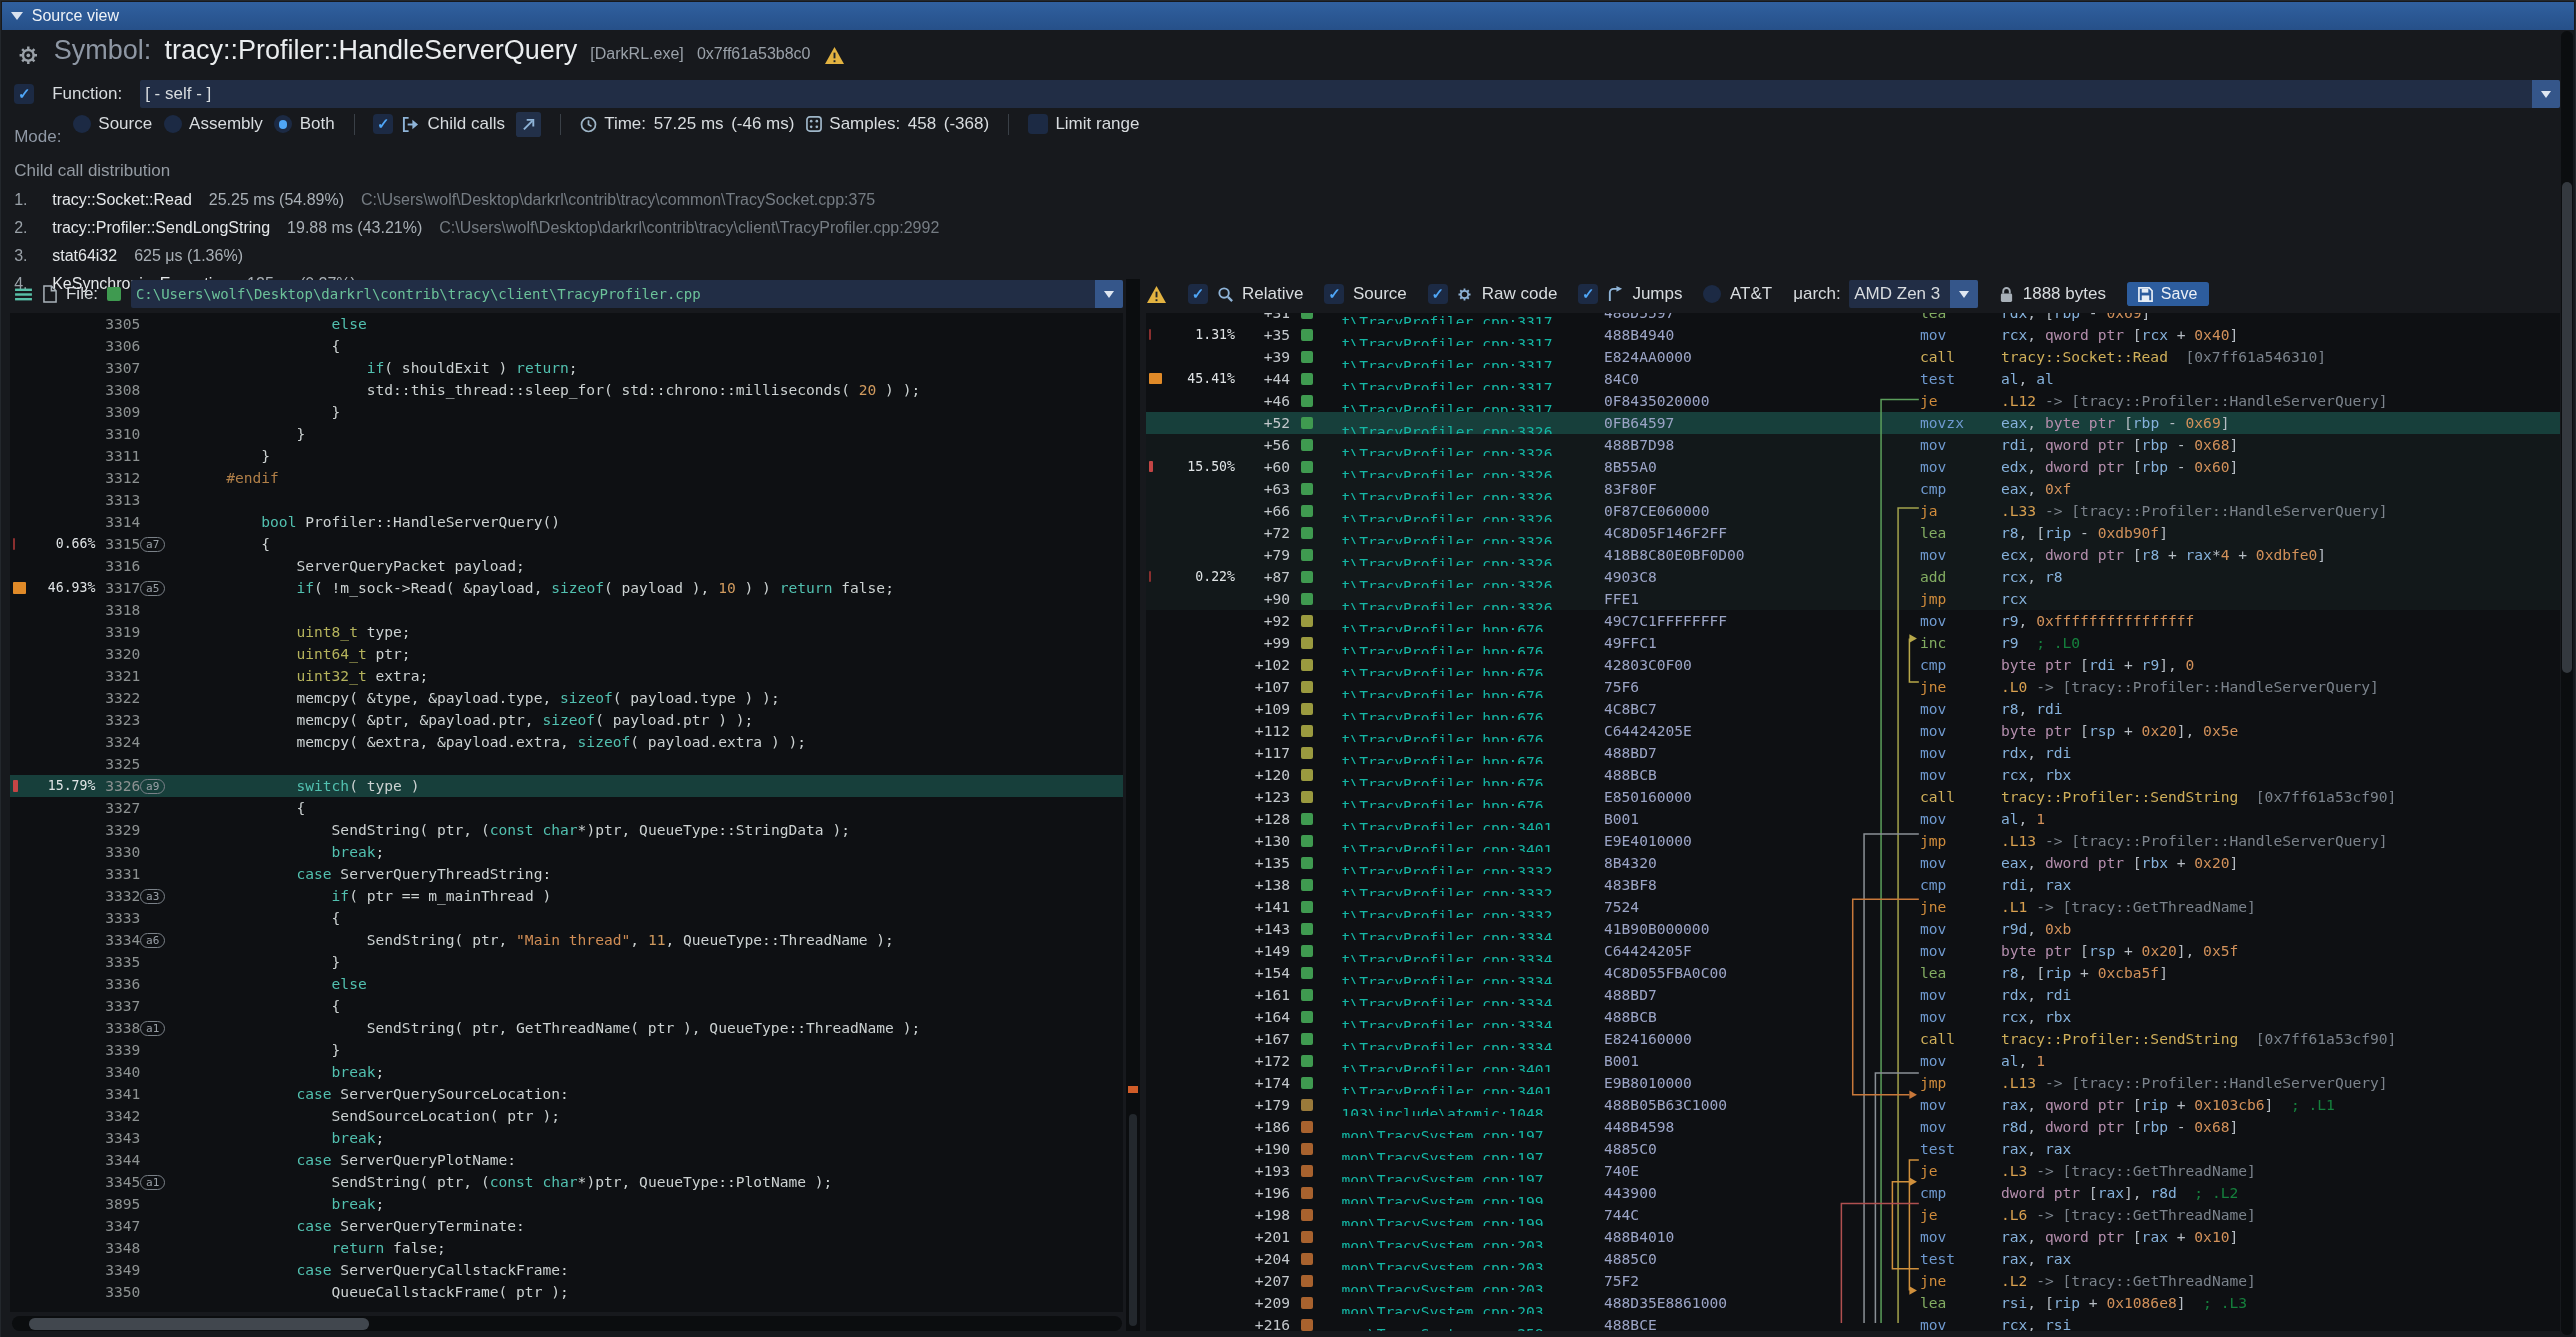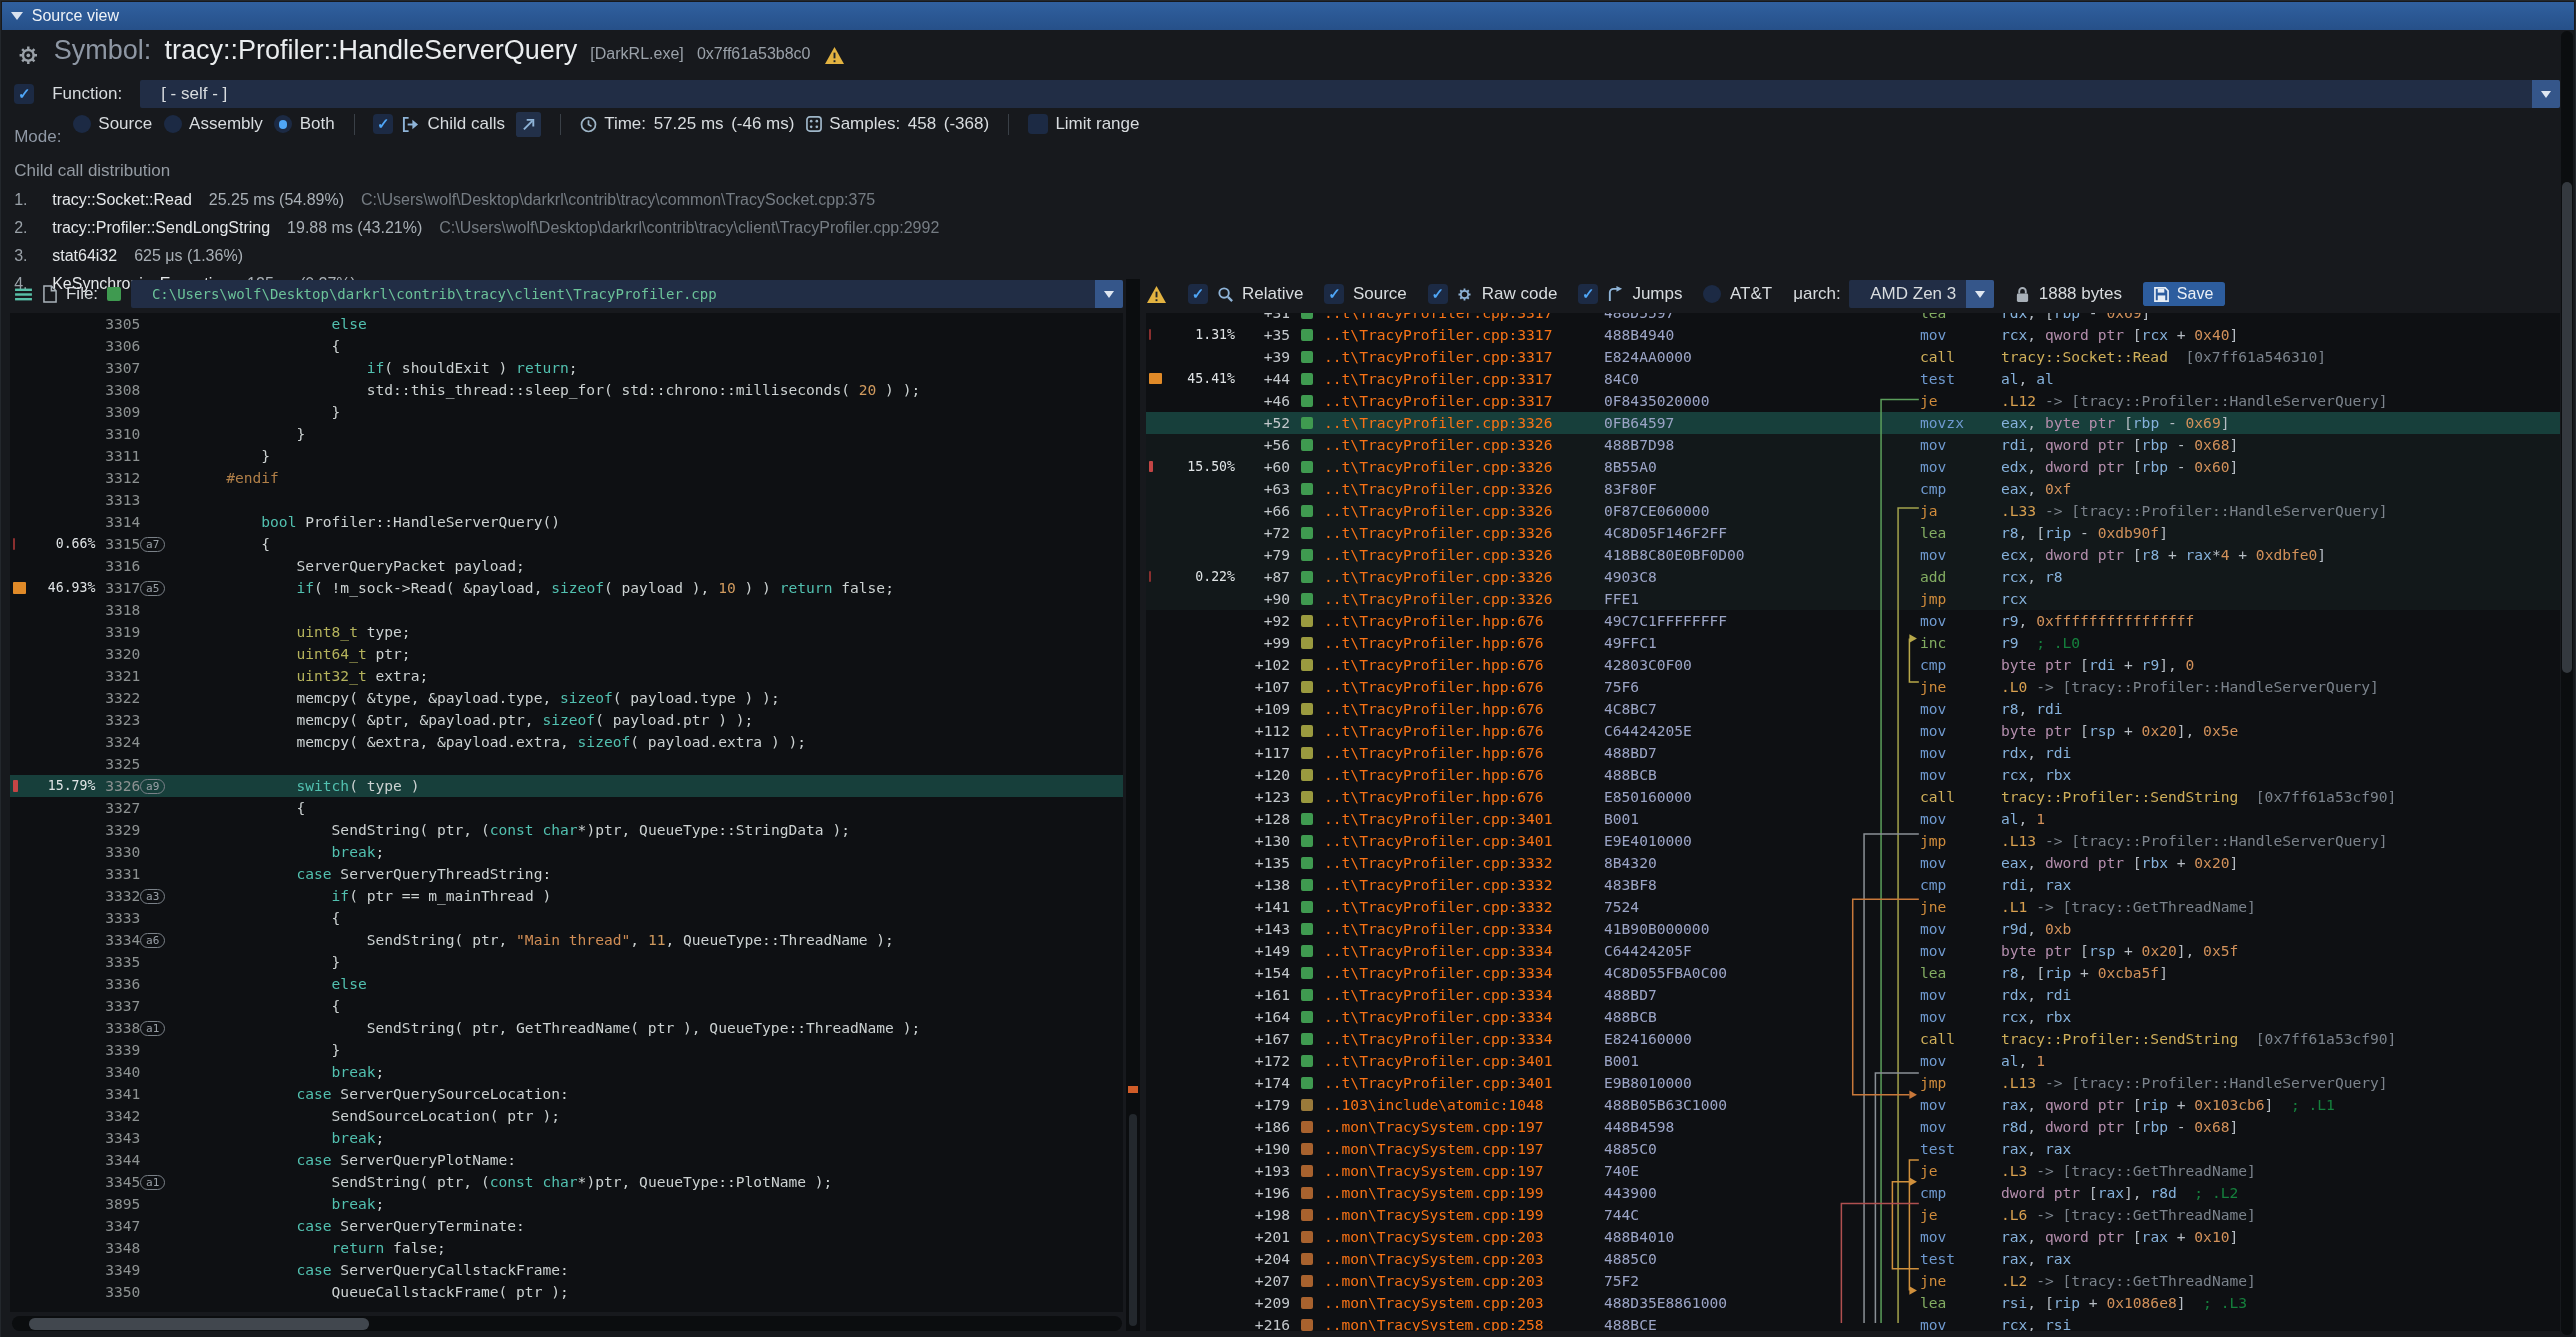--- a/index.html
+++ b/index.html
@@ -12,21 +12,21 @@
 
 
 .symbol-row{position:absolute;left:15px;top:34px;height:40px;display:flex;align-items:baseline;gap:13.2px;}
 .symbol-row .selfcenter{align-self:center;}
 .symbol-label{font-size:27px;color:#8e97a4;}
 .symbol-name{font-size:27px;color:#eaedef;}
 .symbol-module,.symbol-addr{font-size:16px;color:#9aa1a9;}
 
 
 .function-row{position:absolute;left:13.2px;top:79px;right:15px;height:28px;display:flex;align-items:center;gap:18px;font-size:17px;}
-.combo{height:28px;background:#212d45;display:flex;align-items:center;position:relative;padding:0 38px 0 21px;border-radius:1.9px;}
+.combo{height:28px;background:#212d45;display:flex;align-items:center;position:relative;padding:0 38px 0 5px;border-radius:1.9px;}
 .combo .arrowbtn{position:absolute;right:0;top:0;width:28px;height:100%;background:#35568a;border-radius:0 1.9px 1.9px 0;display:flex;align-items:center;justify-content:center;}
 .combo .arrowbtn::after{content:"";border-left:5.7px solid transparent;border-right:5.7px solid transparent;border-top:7.6px solid #dfe7f2;}
 .function-combo{flex:1;}
 
 
 .cb{width:20px;height:20px;background:#1c2a44;border-radius:3.8px;display:inline-flex;align-items:center;justify-content:center;flex:none;}
 .cb.on::after{content:"✓";color:#4fa6f7;font-size:15px;font-weight:bold;}
 .radio{width:18px;height:18px;border-radius:50%;background:#1c2a44;display:inline-flex;align-items:center;justify-content:center;flex:none;}
 .radio.on::after{content:"";width:8.5px;height:8.5px;border-radius:50%;background:#4fa6f7;}
 
@@ -77,21 +77,21 @@
 .asm-rows{position:relative;top:-11.3px;}
 .arow{display:flex;height:22px;line-height:22px;font-family:"DejaVu Sans Mono",monospace;font-size:14.6px;white-space:pre;}
 .arow span{flex:none;}
 .arow.hl{background:#173f3b;}
 .arow.tint{background:rgba(70,140,125,0.07);}
 .abar{width:30px;display:flex;align-items:center;padding-left:2.8px;}
 .apct{width:59px;text-align:right;color:#e0e4e6;font-size:13.2px;}
 .aoff{width:55px;text-align:right;color:#c3c8cc;}
 .aico{width:34px;display:flex;align-items:center;justify-content:center;}
 .aico i{width:12.3px;height:12.3px;border-radius:1.9px;display:block;}
-.asrc{width:280px;color:#f97316;overflow:hidden;}
+.asrc{width:280px;color:#14b8a6;overflow:hidden;margin-top:9px;}
 .abytes{width:225px;color:#9ba4c6;}
 .aarr{width:91px;}
 .amn{width:81px;}
 .aops{color:#b6bdc4;}
 
 
 .scode i,.aops i{font-style:normal;}
 .c-kw{color:#52c1b0}.c-ty{color:#b5b35c}.c-str{color:#d08d55}.c-num{color:#d09a5e}.c-pp{color:#b07f48}
 .a-reg{color:#86b2dc}.a-ptr{color:#b48ead}.a-hex{color:#d2915a}.a-num{color:#d2915a}.a-lbl{color:#d8a050}
 .a-arrow{color:#7b838c}.a-addr{color:#7b838c}.a-com{color:#15803d}.a-fn{color:#d0b05a}

